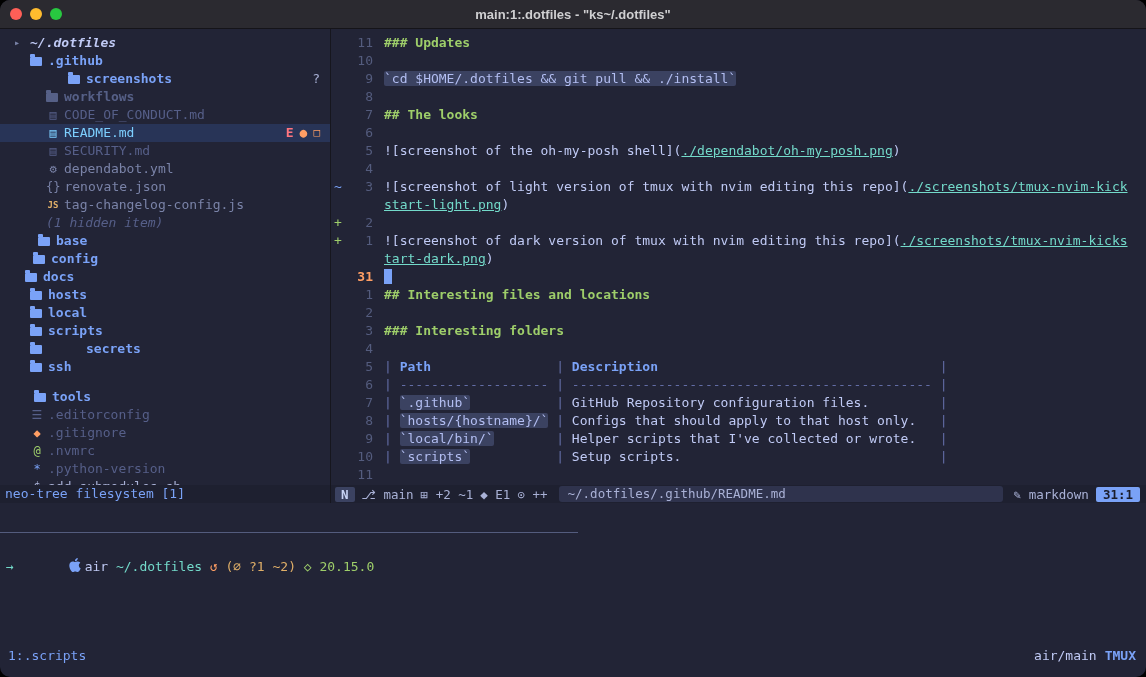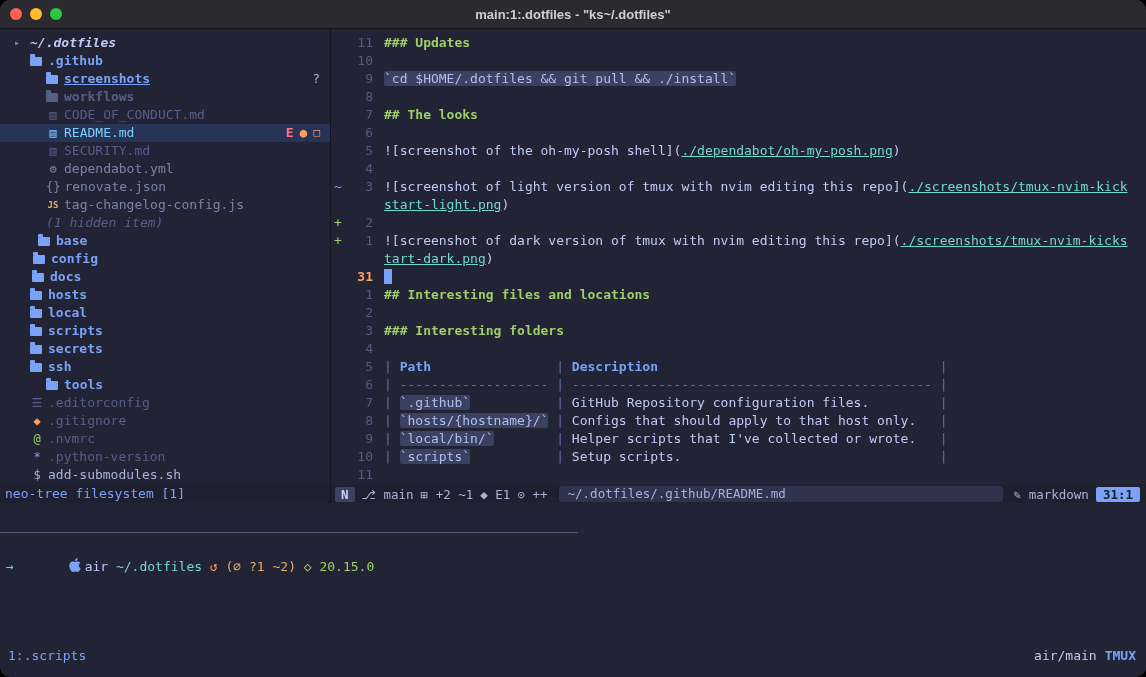--- a/index.html
+++ b/index.html
@@ -95,38 +95,38 @@
     <div class="title">main:1:.dotfiles - "ks~/.dotfiles"</div>
   </div>
 
   <div class="main">
 
     <div class="nvim">
       <div class="tree">
         <div class="tree-items" id="tree-items">
             <div class="tree-row st-root" style="padding-left: 14px;"><span class="t-arrow">▸</span><span class="t-label">~/.dotfiles</span></div>
             <div class="tree-row st-folder" style="padding-left: 30px;"><span class="i-folder"></span><span class="t-label">.github</span></div>
-            <div class="tree-row st-folder" style="padding-left: 46px; text-decoration: underline;"><span class="i-folder"></span><span class="t-label">screenshots</span><span class="t-markers"><span class="m-untracked">?</span></span></div>
+            <div class="tree-row st-folder" style="padding-left: 68px;"><span class="i-folder"></span><span class="t-label">screenshots</span><span class="t-markers"><span class="m-untracked">?</span></span></div>
             <div class="tree-row st-folder-dim" style="padding-left: 46px;"><span class="i-folder"></span><span class="t-label">workflows</span></div>
             <div class="tree-row st-dim" style="padding-left: 46px;"><span class="t-icon">▤</span><span class="t-label">CODE_OF_CONDUCT.md</span></div>
             <div class="tree-row st-selected t-selected" style="padding-left: 46px;"><span class="t-icon">▤</span><span class="t-label">README.md</span><span class="t-markers"><span class="m-error">E</span><span class="m-dot">●</span><span class="m-square">□</span></span></div>
             <div class="tree-row st-dim" style="padding-left: 46px;"><span class="t-icon">▤</span><span class="t-label">SECURITY.md</span></div>
             <div class="tree-row st-mid" style="padding-left: 46px;"><span class="t-icon">⚙</span><span class="t-label">dependabot.yml</span></div>
             <div class="tree-row st-mid" style="padding-left: 46px;"><span class="t-icon">{}</span><span class="t-label">renovate.json</span></div>
             <div class="tree-row st-mid" style="padding-left: 46px;"><span class="t-icon t-js" style="color: var(--yellow);">JS</span><span class="t-label">tag-changelog-config.js</span></div>
             <div class="tree-row st-hidden-note" style="padding-left: 46px;"><span class="t-label">(1 hidden item)</span></div>
             <div class="tree-row st-folder" style="padding-left: 38px;"><span class="i-folder"></span><span class="t-label">base</span></div>
             <div class="tree-row st-folder" style="padding-left: 33px;"><span class="i-folder"></span><span class="t-label">config</span></div>
-            <div class="tree-row st-folder" style="padding-left: 32px;"><span class="i-folder"></span><span class="t-label">docs</span></div>
+            <div class="tree-row st-folder" style="padding-left: 25px;"><span class="i-folder"></span><span class="t-label">docs</span></div>
             <div class="tree-row st-folder" style="padding-left: 30px;"><span class="i-folder"></span><span class="t-label">hosts</span></div>
             <div class="tree-row st-folder" style="padding-left: 30px;"><span class="i-folder"></span><span class="t-label">local</span></div>
             <div class="tree-row st-folder" style="padding-left: 30px;"><span class="i-folder"></span><span class="t-label">scripts</span></div>
-            <div class="tree-row st-folder" style="padding-left: 30px;"><span class="i-folder"></span><span class="t-label">secrets</span></div>
+            <div class="tree-row st-folder" style="padding-left: 30px; gap: 38px;"><span class="i-folder"></span><span class="t-label">secrets</span></div>
             <div class="tree-row st-folder" style="padding-left: 30px;"><span class="i-folder"></span><span class="t-label">ssh</span></div>
-            <div class="tree-row st-folder" style="padding-left: 46px;"><span class="i-folder"></span><span class="t-label">tools</span></div>
+            <div class="tree-row st-folder" style="padding-left: 34px; margin-top: 12px;"><span class="i-folder"></span><span class="t-label">tools</span></div>
             <div class="tree-row st-dim" style="padding-left: 30px;"><span class="t-icon">☰</span><span class="t-label">.editorconfig</span></div>
             <div class="tree-row st-dim" style="padding-left: 30px;"><span class="t-icon" style="color: var(--orange);">◆</span><span class="t-label">.gitignore</span></div>
             <div class="tree-row st-dim" style="padding-left: 30px;"><span class="t-icon" style="color: var(--green);">@</span><span class="t-label">.nvmrc</span></div>
             <div class="tree-row st-dim" style="padding-left: 30px;"><span class="t-icon" style="color: var(--blue);">*</span><span class="t-label">.python-version</span></div>
             <div class="tree-row st-bright" style="padding-left: 30px;"><span class="t-icon">$</span><span class="t-label">add-submodules.sh</span></div>
           </div>
         <div class="tree-status">neo-tree filesystem [1]</div>
       </div>
 
       <div class="editor">

